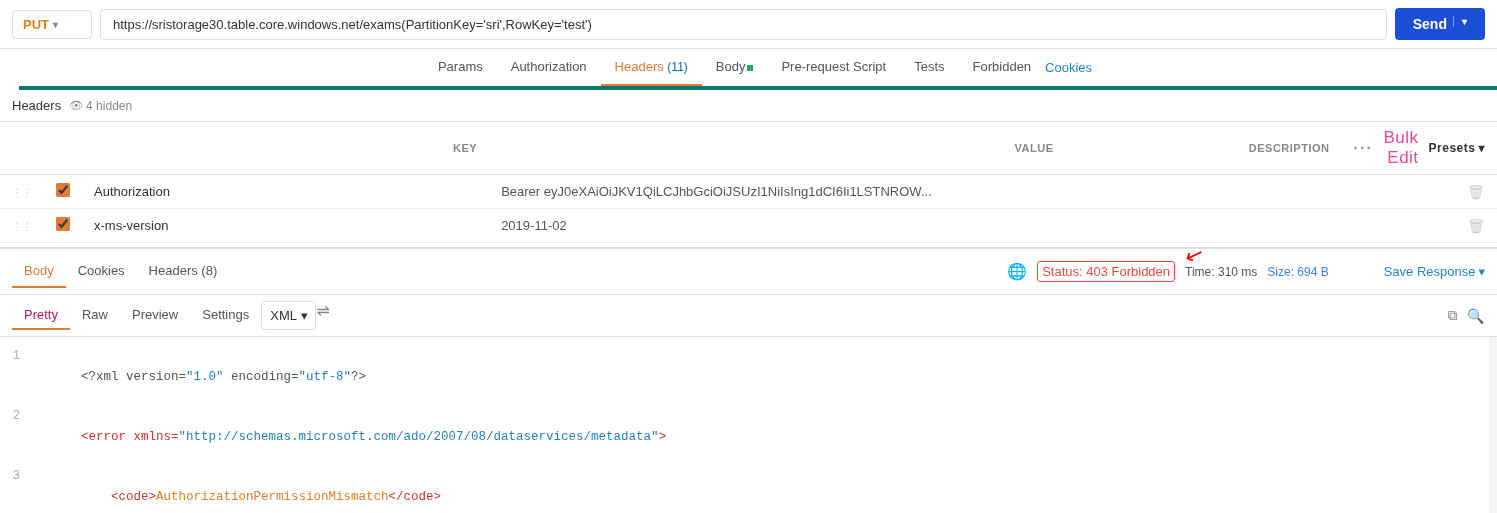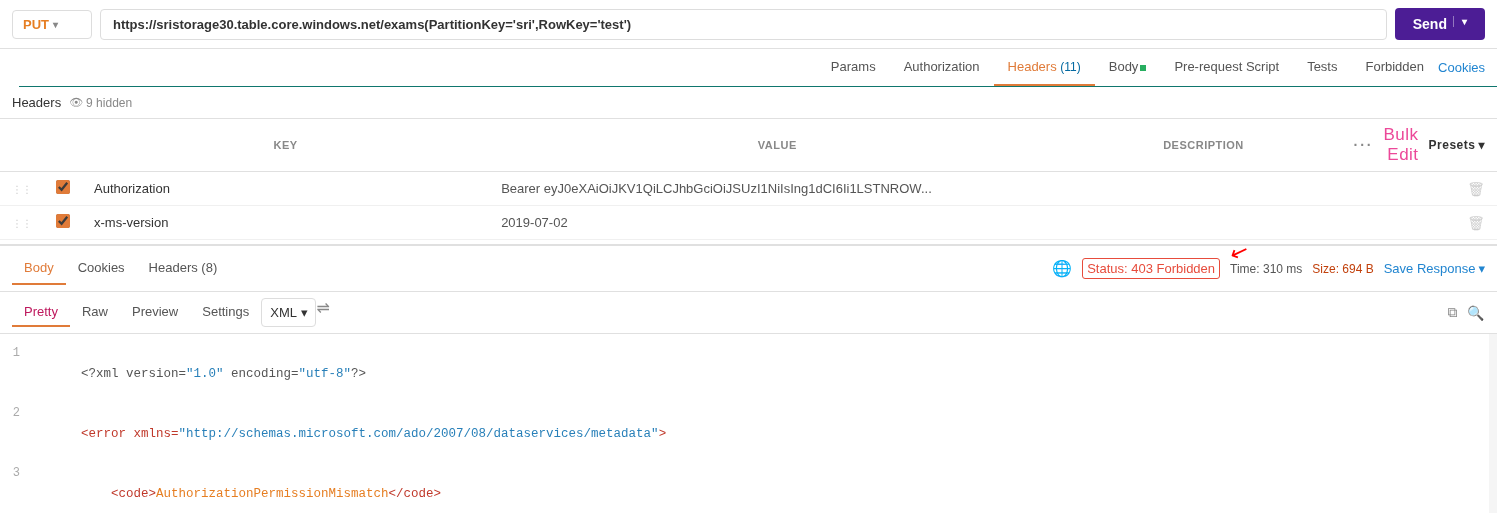--- a/index.html
+++ b/index.html
@@ -2,43 +2,43 @@
 <html><head>
   <meta charset="utf-8">
   <style>
     * { box-sizing: border-box; margin: 0; padding: 0; }
     body { font-family: -apple-system, BlinkMacSystemFont, 'Segoe UI', sans-serif; font-size: 13px; background: #fff; color: #333; }
 
     
     .top-bar { display: flex; align-items: center; padding: 8px 12px; border-bottom: 1px solid #e0e0e0; gap: 8px; }
     .method-select { display: flex; align-items: center; gap: 4px; border: 1px solid #ddd; border-radius: 4px; padding: 6px 10px; cursor: pointer; font-weight: 600; font-size: 13px; color: #e67e22; background: #fff; min-width: 80px; }
     .method-select .chevron { color: #888; font-size: 10px; }
-    .url-input { flex: 1; border: 1px solid #ddd; border-radius: 4px; padding: 7px 12px; font-size: 13px; color: #333; outline: none; font-weight: bold; }
-    .send-btn { display: flex; align-items: flex-start; background: #4c1d95; color: #fff; border: none; border-radius: 4px; padding: 8px 18px; font-size: 14px; font-weight: 600; cursor: pointer; gap: 6px; }
+    .url-input { flex: 1; border: 1px solid #ddd; border-radius: 4px; padding: 7px 12px; font-size: 13px; color: #333; outline: none; }
+    .send-btn { display: flex; align-items: flex-start; background: #1d4ed8; color: #fff; border: none; border-radius: 4px; padding: 8px 18px; font-size: 14px; font-weight: 600; cursor: pointer; gap: 6px; }
     .send-btn .chevron { font-size: 10px; border-left: 1px solid rgba(255,255,255,0.4); padding-left: 8px; }
 
     
-    .tabs-row { display: flex; align-items: center; padding: 0 12px; border-bottom: 1px solid #0f766e; justify-content: flex-end; margin-left: 19px; }
+    .tabs-row { display: flex; align-items: center; padding: 0 12px; border-bottom: 4px solid #0f766e; justify-content: center; margin-left: 19px; }
     .tabs-left { display: flex; }
     .tab { padding: 10px 14px; cursor: pointer; font-size: 13px; color: #555; border-bottom: 2px solid transparent; }
     .tab.active { color: #e07b39; border-bottom: 2px solid #e07b39; font-weight: 500; }
     .tab .badge { color: #0369a1; font-size: 12px; }
     .tab .dot { display: inline-block; width: 6px; height: 6px; background: #27ae60; border-radius: 50; vertical-align: middle; margin-left: 2px; }
     .cookies-link { color: #2185d0; cursor: pointer; font-size: 13px; padding: 10px 0; }
 
     
     .headers-section { padding: 8px 12px; border-bottom: 1px solid #e0e0e0; display: flex; align-items: center; gap: 8px; }
     .headers-label { font-size: 13px; font-weight: 500; color: #333; }
     .hidden-badge { font-size: 12px; color: #888; display: flex; align-items: center; gap: 3px; }
     .eye-icon { font-size: 11px; }
 
     
     .headers-table { width: 100%; border-collapse: collapse; }
     .headers-table thead tr { border-bottom: 1px solid #e0e0e0; }
-    .headers-table thead th { padding: 6px 12px; text-align: center; font-size: 11px; font-weight: 600; color: #888; letter-spacing: 0.5px; }
+    .headers-table thead th { padding: 6px 12px; text-align: right; font-size: 11px; font-weight: 600; color: #888; letter-spacing: 0.5px; }
     .headers-table thead th.key-col { width: 30%; }
     .headers-table thead th.value-col { width: 40%; }
     .headers-table thead th.desc-col { width: 20%; }
     .headers-table thead th.actions-col { width: 10%; text-align: right; }
     .th-actions { display: flex; align-items: center; gap: 10px; justify-content: flex-end; }
     .bulk-edit { color: #ec4899; font-weight: 500; font-size: 17px; cursor: pointer; }
     .presets-btn { display: flex; align-items: center; gap: 3px; font-size: 12px; cursor: pointer; color: #333; }
     .three-dots { color: #888; font-size: 14px; cursor: pointer; letter-spacing: 2px; }
 
     .headers-table tbody tr { border-bottom: 1px solid #f0f0f0; }
@@ -51,22 +51,22 @@
     .row-actions { display: flex; justify-content: flex-end; }
 
     
     .response-bar { display: flex; align-items: center; padding: 6px 12px; border-bottom: 1px solid #e0e0e0; justify-content: space-between; }
     .response-tabs { display: flex; gap: 0; }
     .resp-tab { padding: 8px 12px; cursor: pointer; font-size: 13px; color: #555; border-bottom: 2px solid transparent; }
     .resp-tab.active { color: #e07b39; border-bottom: 2px solid #e07b39; }
     .response-meta { display: flex; align-items: center; gap: 10px; }
     .status-badge { border: 1.5px solid #e74c3c; color: #e74c3c; padding: 2px 4px; border-radius: 3px; font-size: 13px; font-weight: 500; cursor: default; }
     .time-info { color: #555; font-size: 12px; }
-    .size-info { color: #c2410c; font-size: 12px; }
-    .save-response { color: #2185d0; font-size: 13px; cursor: pointer; display: flex; align-items: center; gap: 3px; }
+    .size-info { color: #3b82f6; font-size: 12px; }
+    .save-response { color: #2185d0; font-size: 13px; cursor: pointer; display: flex; align-items: center; gap: 3px; margin-left: 45px; }
     .globe-icon { font-size: 16px; color: #888; }
 
     
     .format-bar { display: flex; align-items: center; padding: 6px 12px; border-bottom: 1px solid #e0e0e0; justify-content: space-between; }
     .format-tabs { display: flex; gap: 0; }
     .fmt-tab { padding: 6px 12px; cursor: pointer; font-size: 13px; color: #555; border-bottom: 2px solid transparent; }
     .fmt-tab.active { color: #be185d; font-weight: 400; border-bottom: 2px solid #e07b39; }
     .xml-selector { display: flex; align-items: center; border: 1px solid #ddd; border-radius: 4px; padding: 3px 8px; gap: 4px; cursor: pointer; font-size: 13px; }
     .wrap-btn { color: #888; font-size: 16px; cursor: pointer; }
     .format-right { display: flex; align-items: center; gap: 10px; }
@@ -114,21 +114,21 @@
     <div class="tab"><span>Tests</span></div>
     <div class="tab"><span>Forbidden</span></div>
   </div>
   <span class="cookies-link">Cookies</span>
 </div>
 
 <div class="headers-section">
   <span class="headers-label">Headers</span>
   <span class="hidden-badge">
     <span class="eye-icon">👁</span>
-    <span>9 hidden</span>
+    <span>4 hidden</span>
   </span>
 </div>
 
 <table class="headers-table">
   <thead>
     <tr>
       <th style="width:20px;"></th>
       <th style="width:20px;"></th>
       <th class="key-col">KEY</th>
       <th class="value-col">VALUE</th>
@@ -152,21 +152,21 @@
       <td>
           <div class="row-actions">
             <span class="delete-btn">🗑</span>
           </div>
         </td>
     </tr>
     <tr>
       <td><span class="drag-handle">⋮⋮</span></td>
       <td><input type="checkbox" class="checkbox" checked="" style=""></td>
       <td class="key-text">x-ms-version</td>
-      <td class="value-text">2019-07-02</td>
+      <td class="value-text">2019-11-02</td>
       <td></td>
       <td>
           <div class="row-actions">
             <span class="delete-btn">🗑</span>
           </div>
         </td>
     </tr>
   </tbody>
 </table>
 

